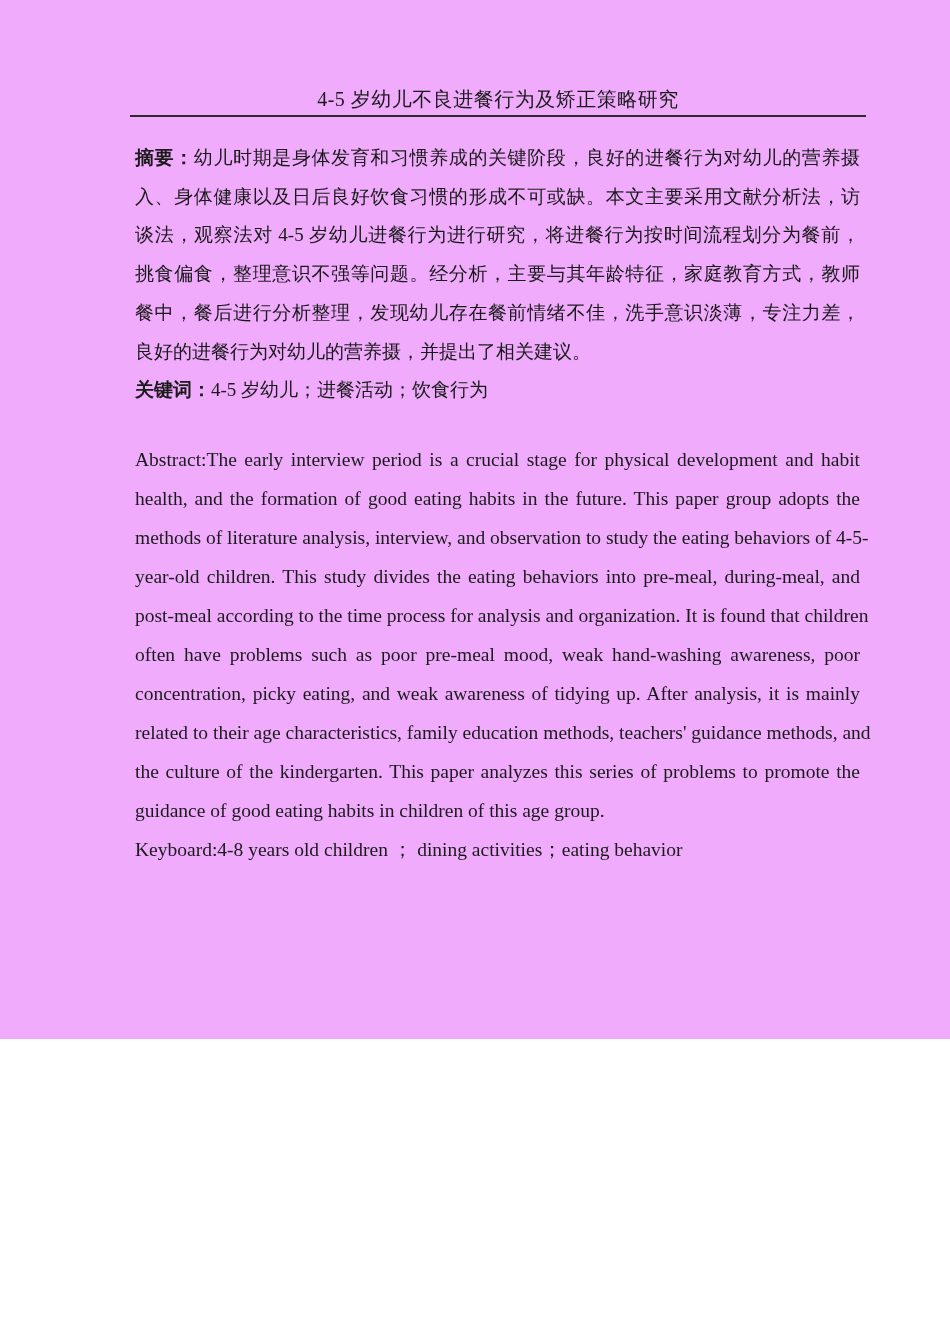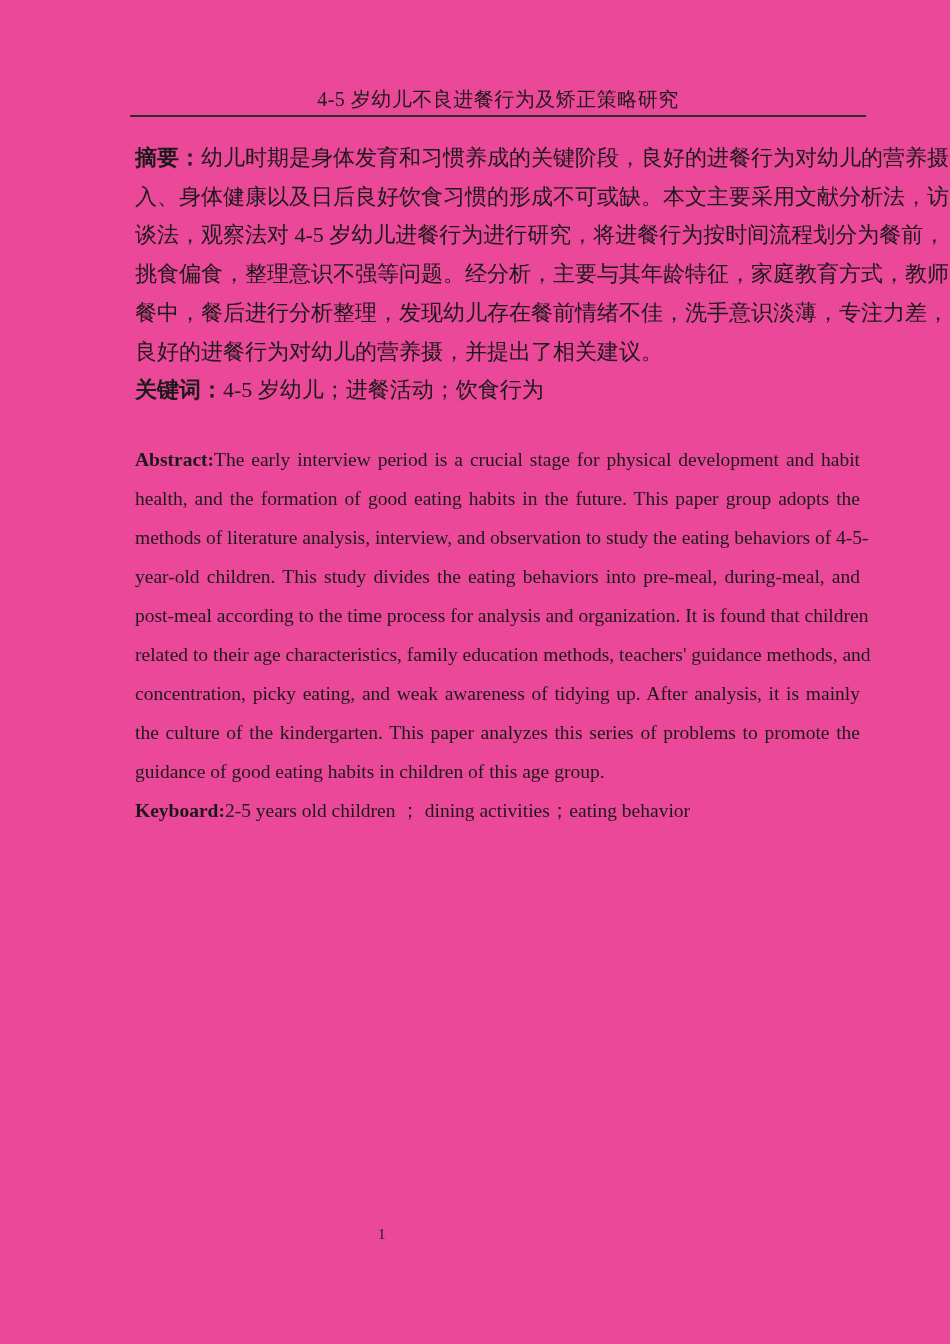--- a/index.html
+++ b/index.html
@@ -3,22 +3,22 @@
 <meta charset="utf-8">
 <style>
   html, body {
     margin: 0;
     padding: 0;
     background: #ffffff;
   }
   .page {
     position: relative;
     width: 950px;
-    height: 1344px;
-    background: #ec4899;
+    height: 1039px;
+    background: #f0abfc;
     color: #1a1a1a;
     font-family: "Liberation Serif", "DejaVu Serif", serif;
     overflow: hidden;
   }
   
   .running-head {
     position: absolute;
     left: 130px;
     width: 736px;
     top: 86px;
@@ -30,21 +30,21 @@
     letter-spacing: 0.5px;
   }
   
   .content {
     position: absolute;
     left: 135px;
     top: 139px;
     width: 725px;
   }
   .cn-line {
-    font-size: 22px;
+    font-size: 19px;
     line-height: 38.7px;
     text-align: justify;
     text-align-last: justify;
     white-space: nowrap;
   }
   .cn-line.last {
     text-align-last: left;
     white-space: normal;
   }
   .en-block {
@@ -56,21 +56,21 @@
     font-family: "Liberation Serif", serif;
     text-align: justify;
     text-align-last: justify;
     white-space: nowrap;
   }
   .en-line.last {
     text-align-last: left;
     white-space: normal;
   }
   .lead {
-    font-weight: bold;
+    font-weight: normal;
   }
   .cn-lead {
     font-weight: bold;
     font-family: "Liberation Serif", "DejaVu Serif", serif;
   }
   .page-number {
     position: absolute;
     left: 378px;
     top: 1225px;
     font-size: 15px;
@@ -98,24 +98,25 @@
       <div class="cn-line last">良好的进餐行为对幼儿的营养摄，并提出了相关建议。</div>
       <div class="cn-line last"><span class="cn-lead">关键词：</span><span>4-5 岁幼儿；进餐活动；饮食行为</span></div>
     </div>
 
     <div class="en-block">
       <div class="en-line"><span class="lead">Abstract:</span><span>The early interview period is a crucial stage for physical development and habit</span></div>
       <div class="en-line">health, and the formation of good eating habits in the future. This paper group adopts the</div>
       <div class="en-line">methods of literature analysis, interview, and observation to study the eating behaviors of 4-5-</div>
       <div class="en-line">year-old children. This study divides the eating behaviors into pre-meal, during-meal, and</div>
       <div class="en-line">post-meal according to the time process for analysis and organization. It is found that children</div>
+      <div class="en-line">often have problems such as poor pre-meal mood, weak hand-washing awareness, poor</div>
+      <div class="en-line">concentration, picky eating, and weak awareness of tidying up. After analysis, it is mainly</div>
       <div class="en-line">related to their age characteristics, family education methods, teachers' guidance methods, and</div>
-      <div class="en-line">concentration, picky eating, and weak awareness of tidying up. After analysis, it is mainly</div>
       <div class="en-line">the culture of the kindergarten. This paper analyzes this series of problems to promote the</div>
       <div class="en-line last">guidance of good eating habits in children of this age group.</div>
-      <div class="en-line last"><span class="lead">Keyboard:</span><span>2-5 years old children ； dining activities；eating behavior</span></div>
+      <div class="en-line last"><span class="lead">Keyboard:</span><span>4-8 years old children ； dining activities；eating behavior</span></div>
     </div>
 
   </div>
 
   <div class="page-number">1</div>
 
 </div>
 
 </body></html>

